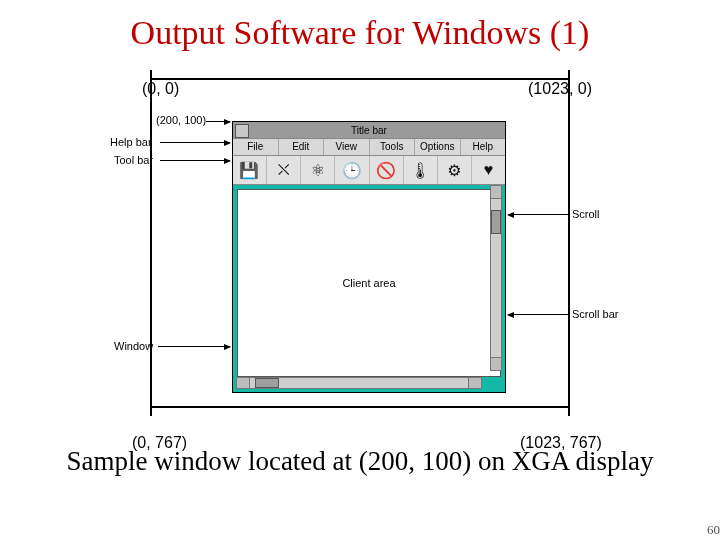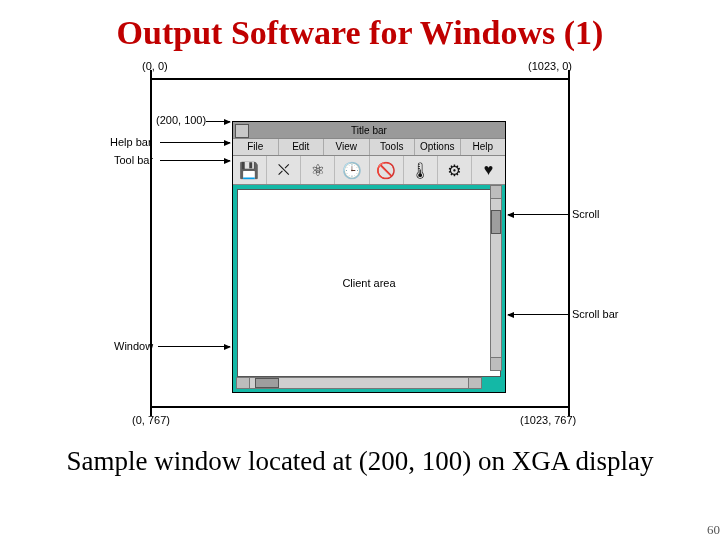--- a/index.html
+++ b/index.html
@@ -10,21 +10,21 @@
     font-family: "Times New Roman", serif;
     background: #fff;
     position: relative;
     overflow: hidden;
   }
   .title {
     color: #c00000;
     font-size: 34px;
     text-align: center;
     margin: 14px 0 6px 0;
-    font-weight: bold;
+    font-weight: normal;
   }
   .caption {
     font-size: 27px;
     text-align: center;
     margin-top: 8px;
     color: #000;
   }
   .pagenum {
     position: absolute;
     right: 0;
@@ -48,23 +48,24 @@
     border: 2px solid #000;
     box-sizing: border-box;
   }
   .tick { position:absolute; background:#000; }
   .tick.v { width:2px; height:8px; }
 
   
   .coord {
     position: absolute;
     font-family: Arial, sans-serif;
-    font-size: 11px;
+    font-size: 16px;
     color: #000;
     white-space: nowrap;
+    margin-top: 20px;
   }
 
   
   .label {
     position: absolute;
     font-family: Arial, sans-serif;
     font-size: 11px;
     color: #000;
     white-space: nowrap;
   }

